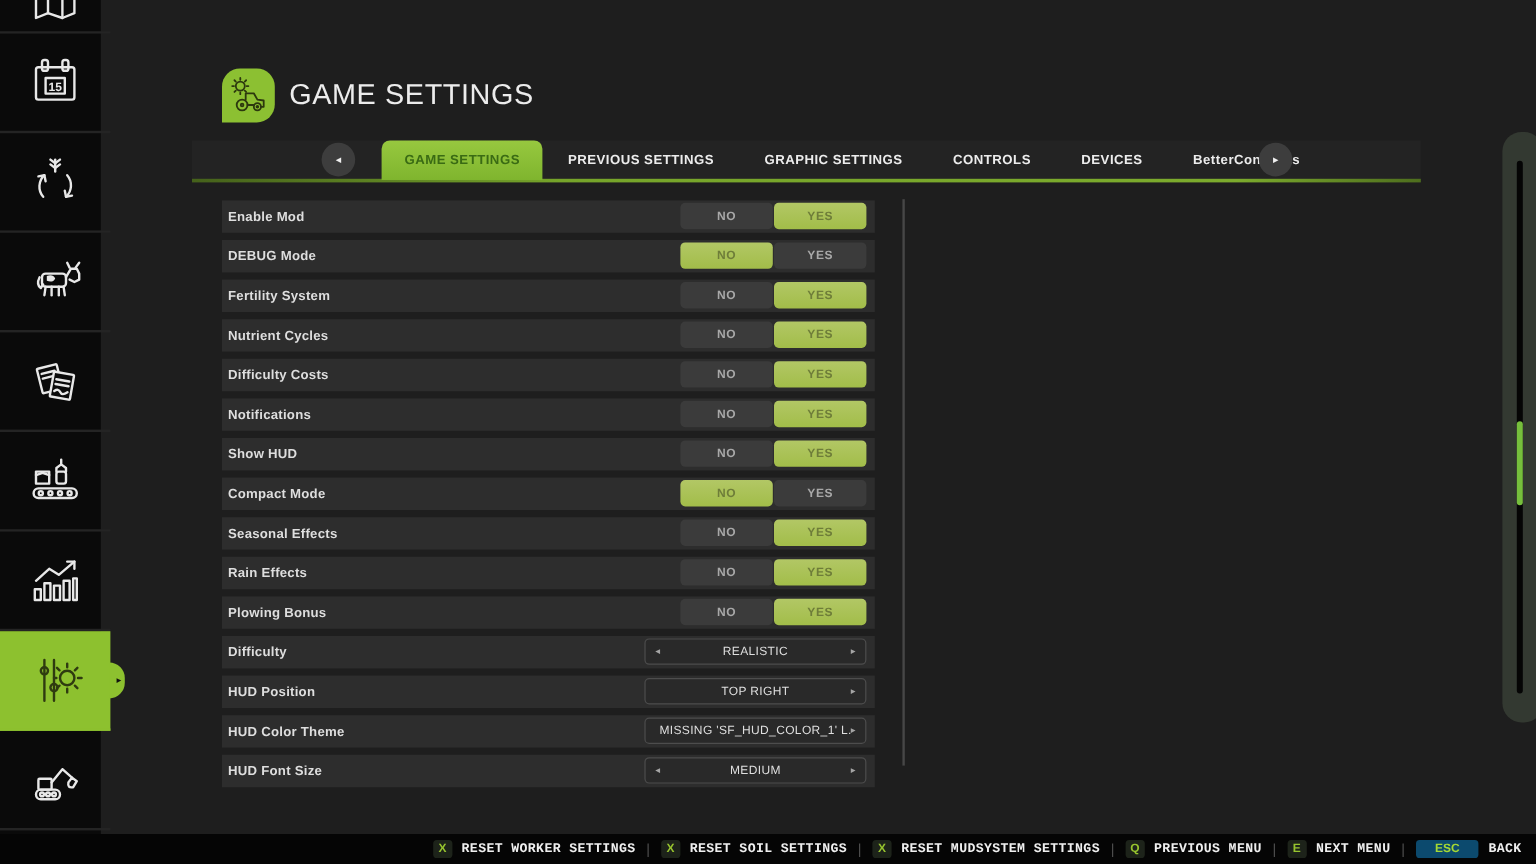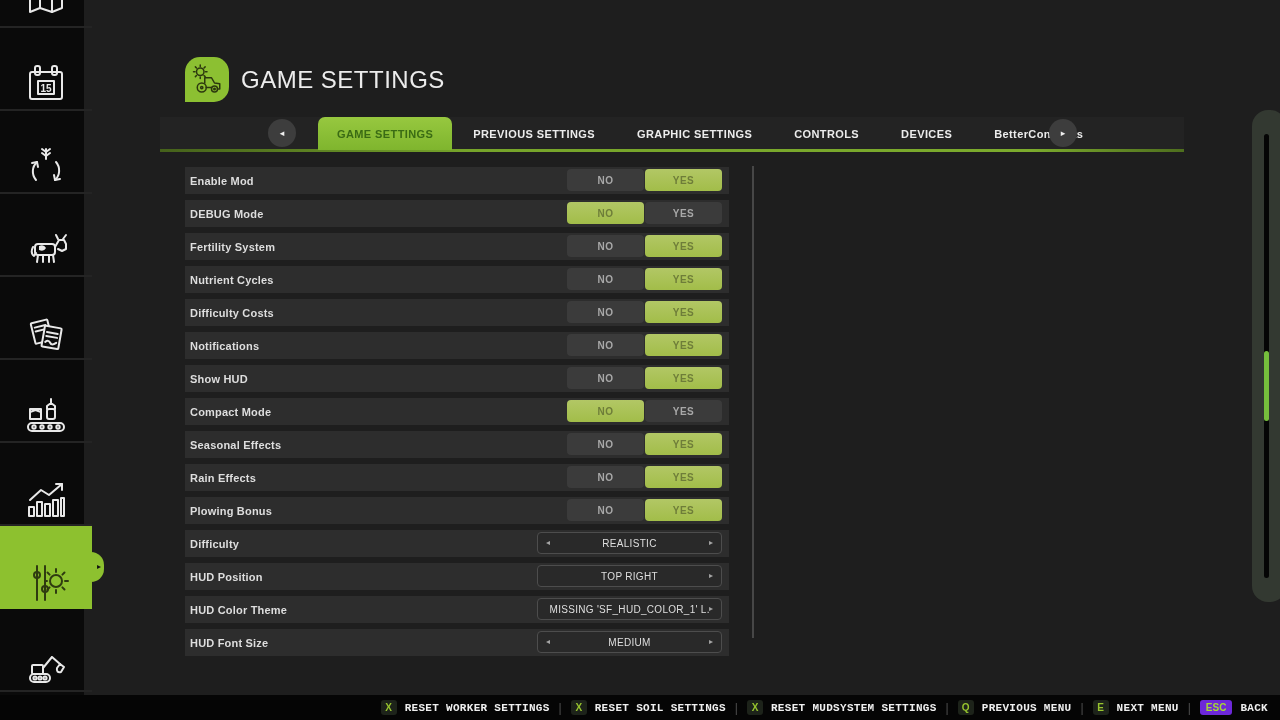--- a/index.html
+++ b/index.html
@@ -2,21 +2,21 @@
 <html><head>
 <meta charset="utf-8">
 <style>
   * { margin:0; padding:0; box-sizing:border-box; }
   body { font-family:"Liberation Sans", sans-serif; background:#000; }
   .screen { position:relative; width:1280px; height:720px; overflow:hidden; background:#1e1e1e; }
 
   
   .sidebar { position:absolute; left:0; top:0; width:84px; height:720px; background:#0a0a0a; z-index:2; }
   .sb-item { position:relative; width:92px; height:83px; border-bottom:2px solid #242424;
-             display:flex; align-items:flex-end; justify-content:center; }
+             display:flex; align-items:center; justify-content:center; }
   .sb-item svg { width:48px; height:48px; stroke:#e8e8e8; fill:none; stroke-width:2;
                  stroke-linecap:round; stroke-linejoin:round; }
   .sb-item.partial { height:28px; overflow:hidden; }
   .sb-item.partial svg { margin-top:-16px; }
   .sb-item.active { background:#8dc12f; border-bottom-color:#8dc12f; }
   .sb-item.active svg { stroke:#2f3b10; }
   .sb-item.active::after { content:""; position:absolute; right:-12px; top:50%; transform:translateY(-50%);
                            width:13px; height:30px; background:#8dc12f; border-radius:0 15px 15px 0; }
   .notch-arrow { position:absolute; right:-9px; top:50%; transform:translateY(-50%);
                  color:#101010; font-size:8px; z-index:3; line-height:1; }
@@ -72,21 +72,21 @@
   .scroll-track { position:absolute; left:12px; top:24px; width:5px; height:444px; background:#050505; border-radius:3px; }
   .scroll-thumb { position:absolute; left:12px; top:217px; width:5px; height:70px; background:#76bf3c; border-radius:3px; }
 
   
   .footer { position:absolute; left:0; bottom:0; width:1280px; height:25px; background:#050505;
             display:flex; align-items:center; justify-content:flex-end; gap:9px;
             padding-right:12px; z-index:5; }
   .shortcut { display:flex; align-items:center; gap:8px; }
   .key { min-width:16px; text-align:center; padding:2px 4px; background:#1d231a; border-radius:3px;
          color:#97c42e; font-size:10px; font-weight:bold; }
-  .key.wide { padding:2px 6px; background:#6d28d9; color:#a5d834; }
+  .key.wide { padding:2px 16px; background:#0c4a6e; color:#a5d834; }
   .sc-label { font-size:11px; font-weight:bold; color:#efefef; letter-spacing:0.3px;font-family:Liberation Mono, monospace; }
   .sep { color:#4f4f4f; font-size:12px; }
 </style>
 </head>
 <body>
 
 <div class="screen">
 
   <div class="sidebar">
     <div class="sb-item partial">

